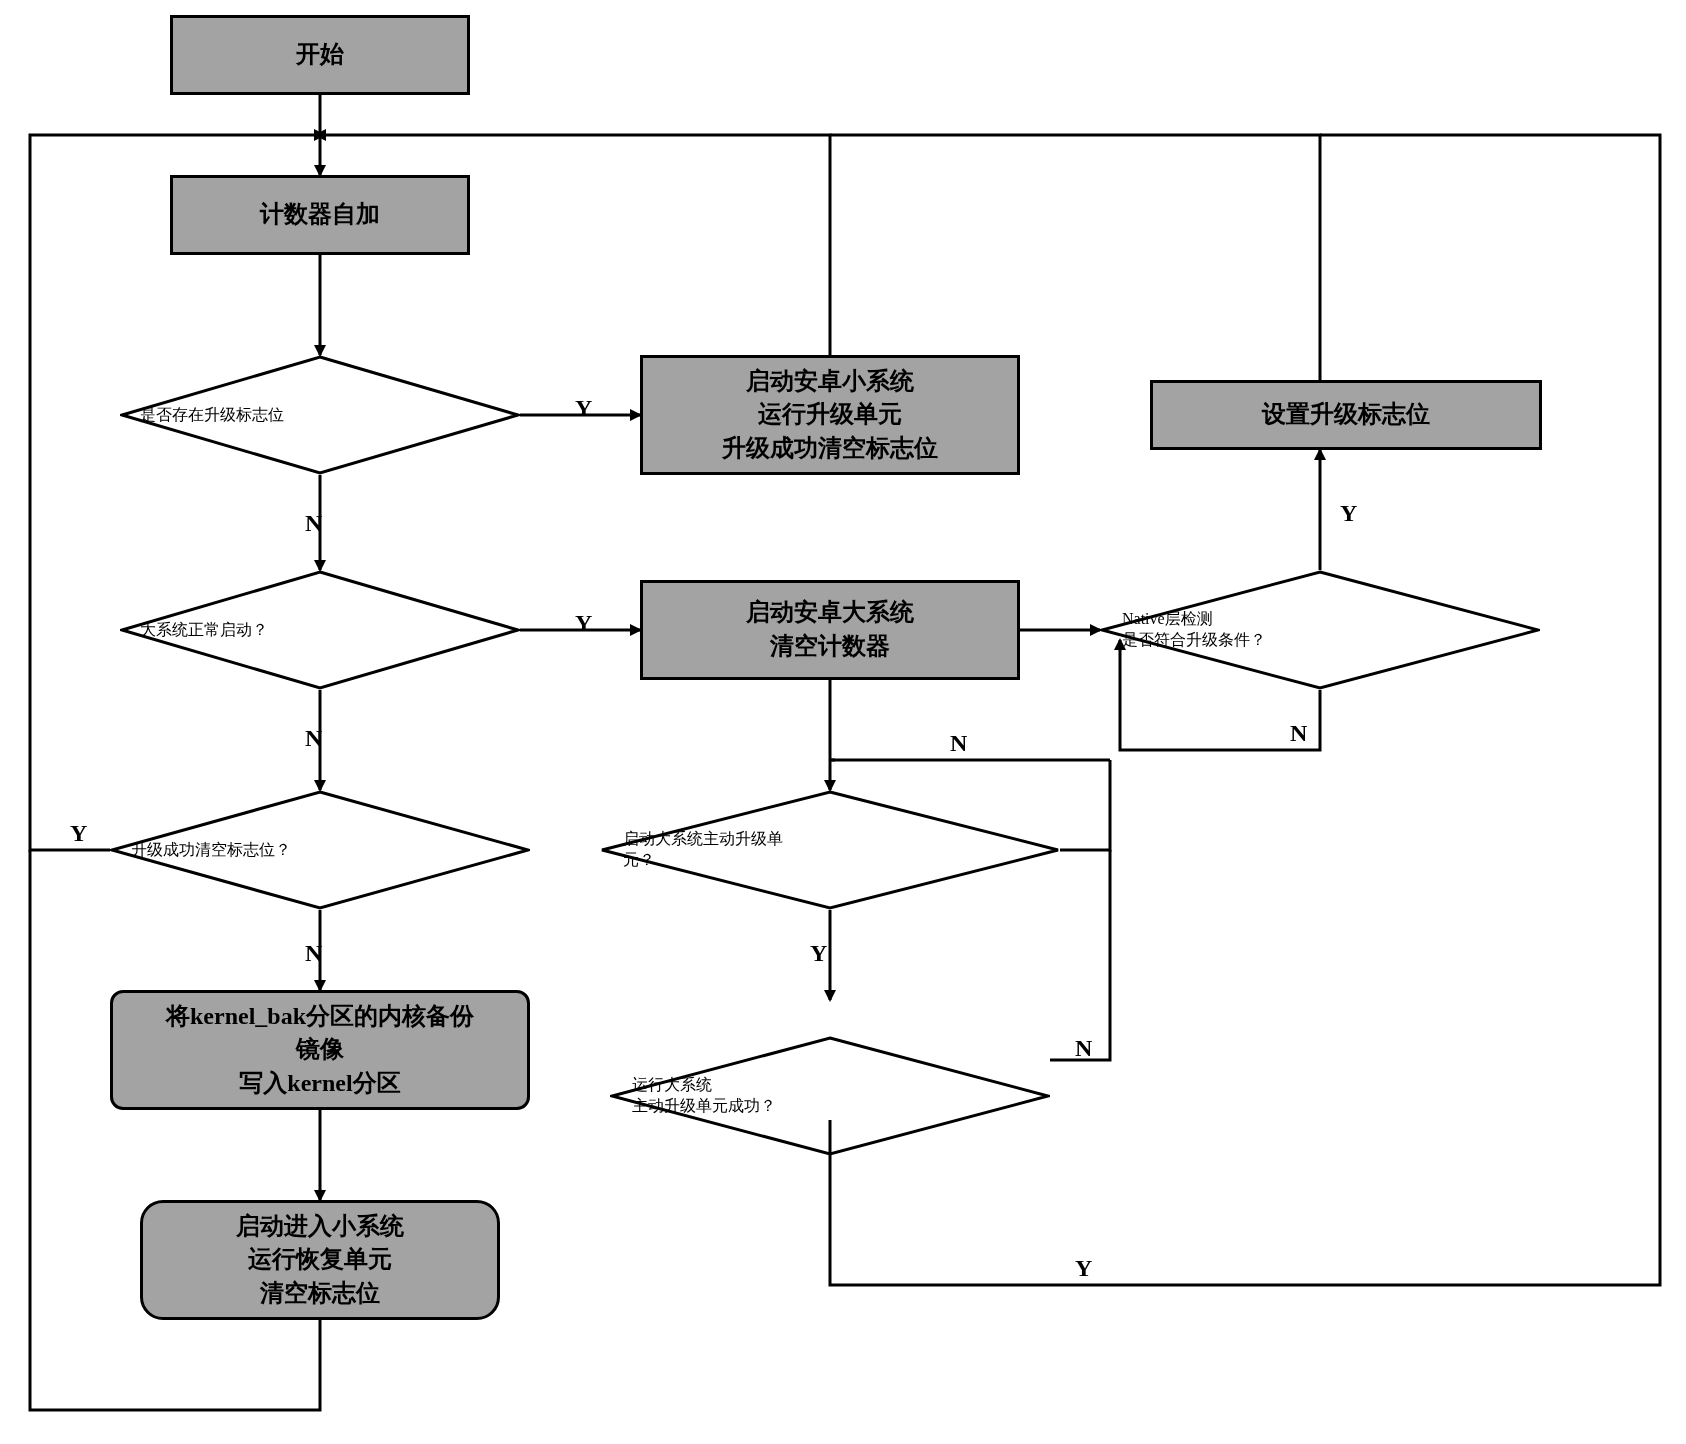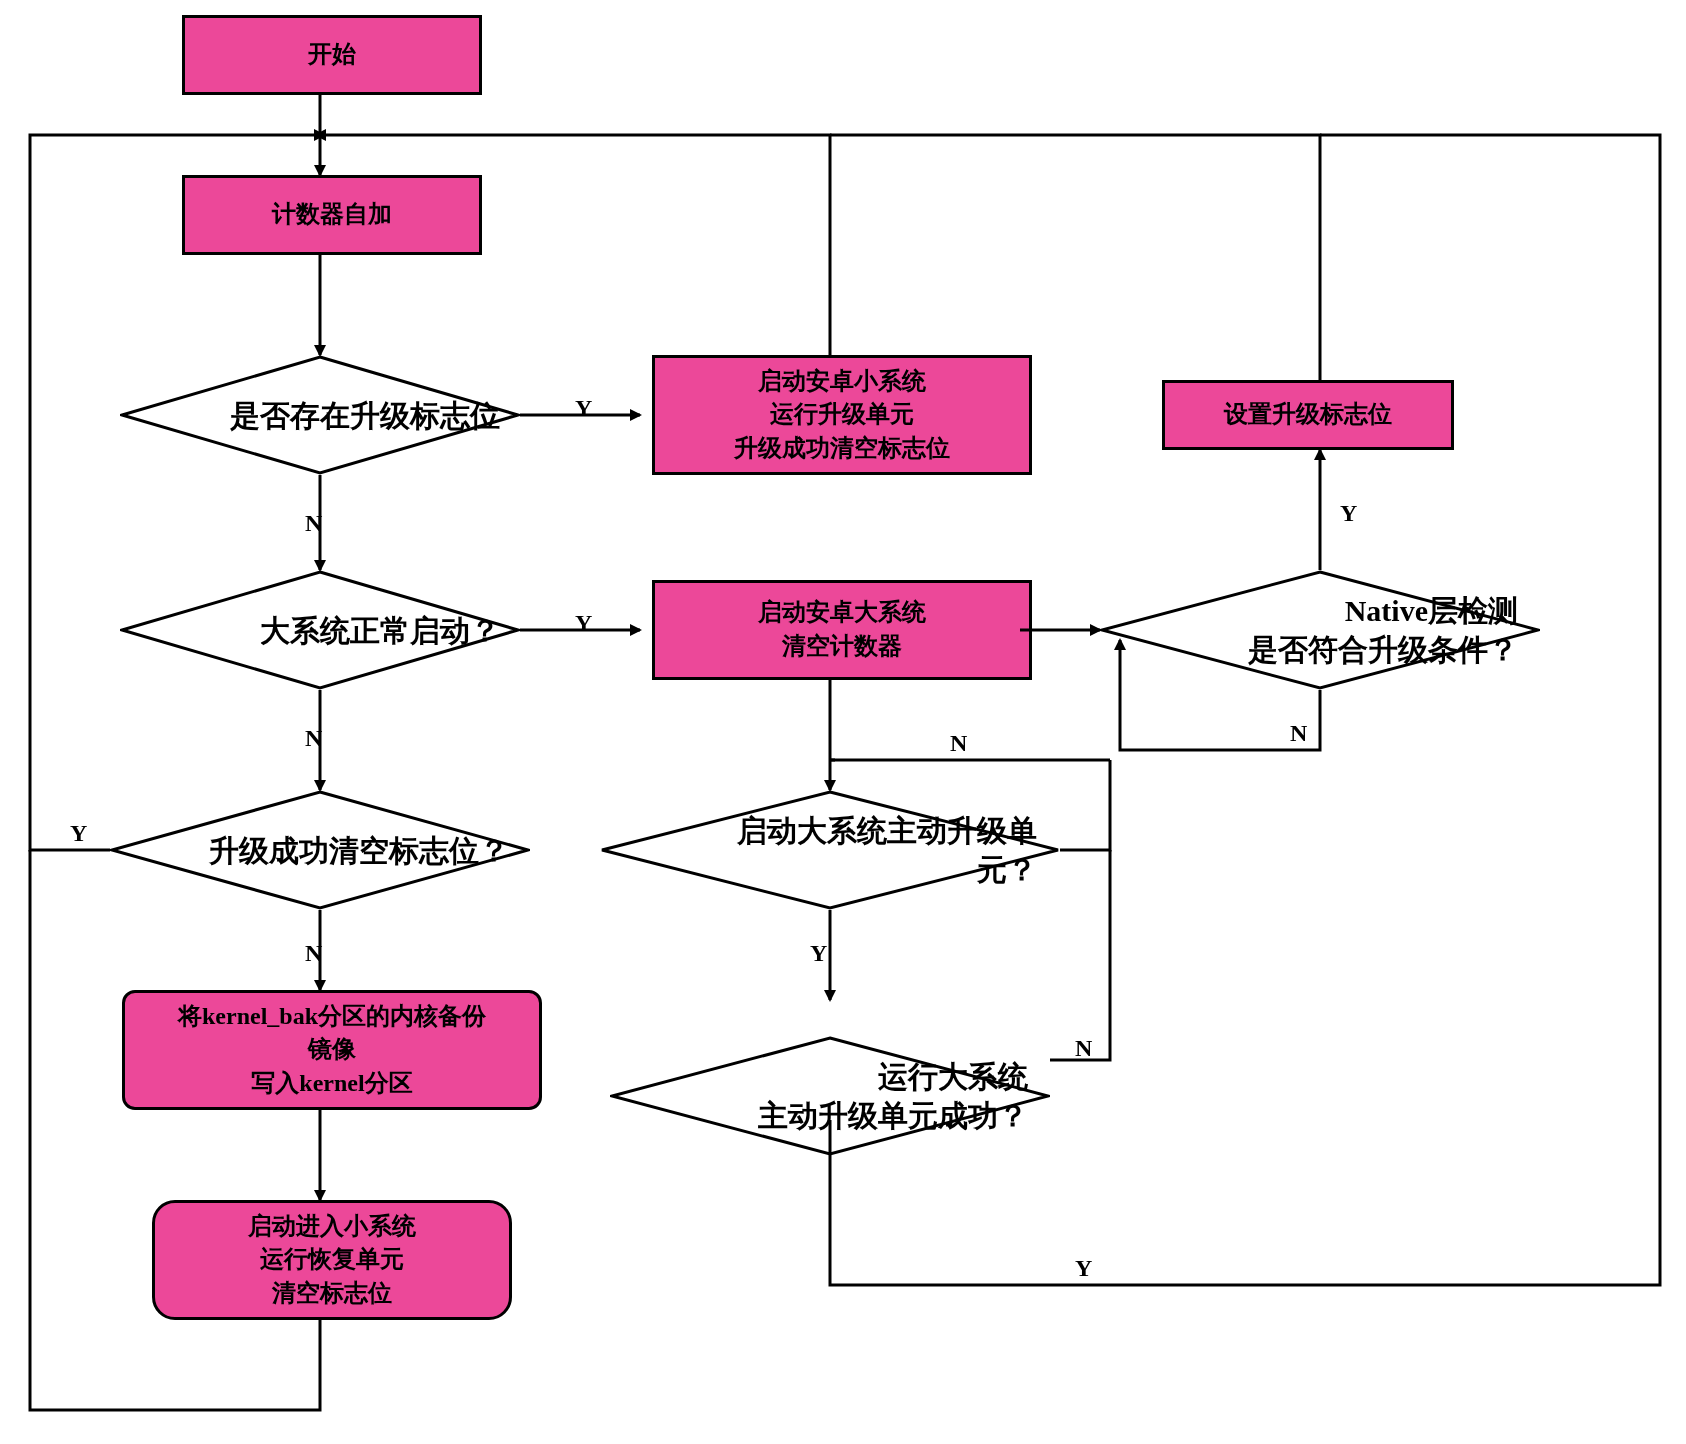--- a/index.html
+++ b/index.html
@@ -6,49 +6,48 @@
   body {
     font-family: "SimSun", "Microsoft YaHei", serif;
     background: #fff;
     width: 1686px;
     height: 1444px;
     position: relative;
   }
   .node {
     position: absolute;
     border: 3px solid #000;
-    background: #ec4899;
+    background: #a3a3a3;
     display: flex;
     align-items: center;
     justify-content: center;
     text-align: center;
     font-size: 24px;
     line-height: 1.4;
     font-weight: bold;
     white-space: pre-line;
-    margin-left: 12px;
   }
   .diamond {
     position: absolute;
     background: #fff;
   }
   .diamond svg {
     position: absolute;
     top: 0; left: 0;
     width: 100%;
     height: 100%;
   }
   .diamond .dlabel {
     position: absolute;
     top: 50%; left: 50%;
     transform: translate(-50%, -50%);
-    text-align: right;
-    font-size: 30px;
+    text-align: left;
+    font-size: 16px;
     line-height: 1.3;
-    font-weight: bold;
+    font-weight: normal;
     white-space: pre-line;
     width: 90%;
   }
   .edge-label {
     position: absolute;
     font-size: 24px;
     font-weight: bold;
   }
   svg.wires {
     position: absolute;
@@ -73,21 +72,21 @@
 清空计数器</div>
 
 <div class="node" style="left:110px; top:990px; width:420px; height:120px;border-radius:13px;">将kernel_bak分区的内核备份
 镜像
 写入kernel分区</div>
 
 <div class="node" style="left:140px; top:1200px; width:360px; height:120px;border-radius:23px;">启动进入小系统
 运行恢复单元
 清空标志位</div>
 
-<div class="node" style="left:1150px; top:380px; width:292px; height:70px;">设置升级标志位</div>
+<div class="node" style="left:1150px; top:380px; width:392px; height:70px;">设置升级标志位</div>
 
 <div class="diamond" style="left:120px; top:355px; width:400px; height:120px;">
   <svg viewBox="0 0 400 120" preserveAspectRatio="none">
     <polygon points="200,2 398,60 200,118 2,60" fill="#fff" stroke="#000" stroke-width="3"></polygon>
   </svg>
   <div class="dlabel">是否存在升级标志位</div>
 </div>
 
 <div class="diamond" style="left:120px; top:570px; width:400px; height:120px;">
   <svg viewBox="0 0 400 120" preserveAspectRatio="none">

